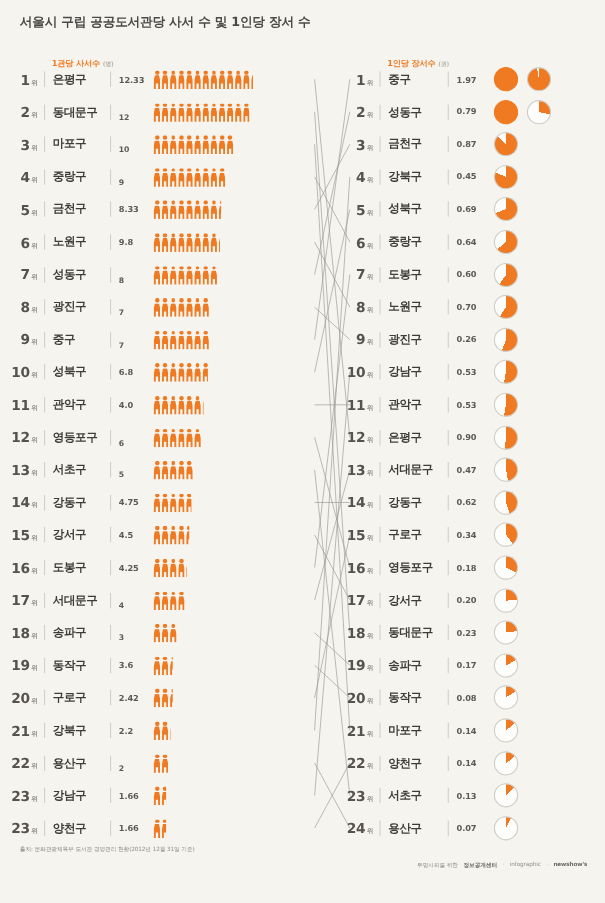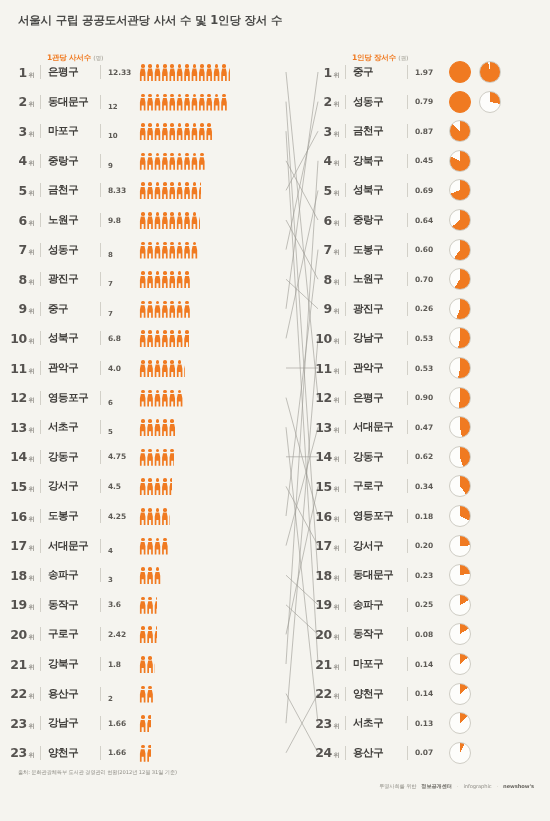--- a/index.html
+++ b/index.html
@@ -740,21 +740,21 @@
         <span class="pic" style="width: 3.108px; flex-basis: 3.108px;">
           <i></i>
         </span>
       </div>
     </div>
     <div class="row" style="top: 649px;">
       <div class="rank"><span>21</span><span class="wi">위</span></div>
       <div class="divider"></div>
       <div class="district">강북구</div>
       <div class="divider"></div>
-      <div class="value">1.8</div>
+      <div class="value">2.2</div>
       <div class="picto-wrap">
         <span class="pic">
           <i></i>
         </span>
         <span class="pic">
           <i></i>
         </span>
         <span class="pic" style="width: 1.48px; flex-basis: 1.48px;">
           <i></i>
         </span>
@@ -987,21 +987,21 @@
       <div class="value">0.23</div>
       <div class="pies">
         <div class="pie" style="background: conic-gradient(rgb(240, 122, 33) 0deg, rgb(240, 122, 33) 82.8deg, rgb(253, 253, 251) 82.8deg, rgb(253, 253, 251) 360deg);"></div>
       </div>
     </div>
     <div class="row" style="top: 589.8px;">
       <div class="rank"><span>19</span><span class="wi">위</span></div>
       <div class="divider"></div>
       <div class="district">송파구</div>
       <div class="divider"></div>
-      <div class="value">0.25</div>
+      <div class="value">0.17</div>
       <div class="pies">
         <div class="pie" style="background: conic-gradient(rgb(240, 122, 33) 0deg, rgb(240, 122, 33) 61.2deg, rgb(253, 253, 251) 61.2deg, rgb(253, 253, 251) 360deg);"></div>
       </div>
     </div>
     <div class="row" style="top: 619.4px;">
       <div class="rank"><span>20</span><span class="wi">위</span></div>
       <div class="divider"></div>
       <div class="district">동작구</div>
       <div class="divider"></div>
       <div class="value">0.08</div>

